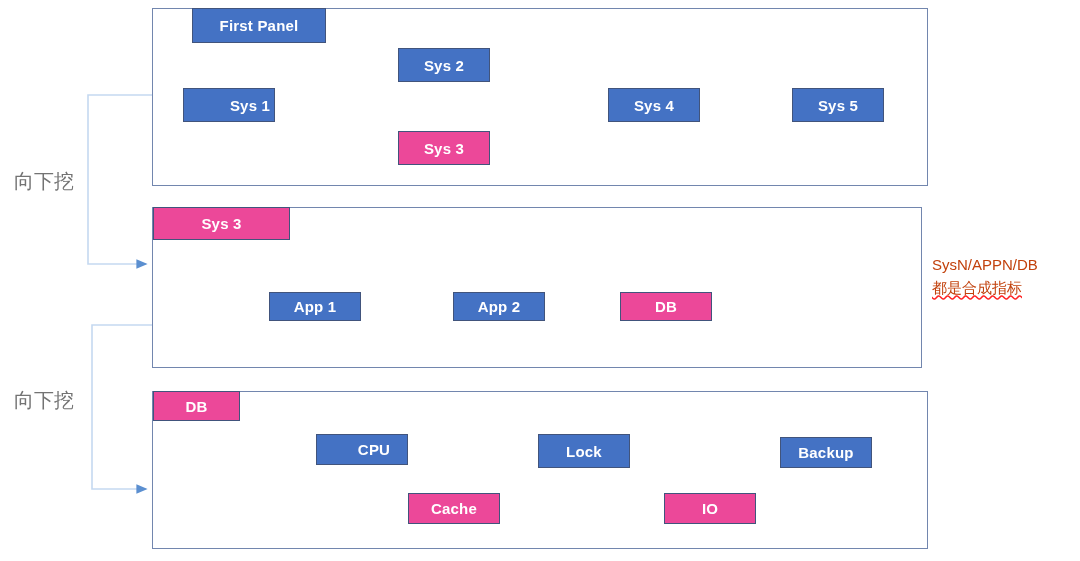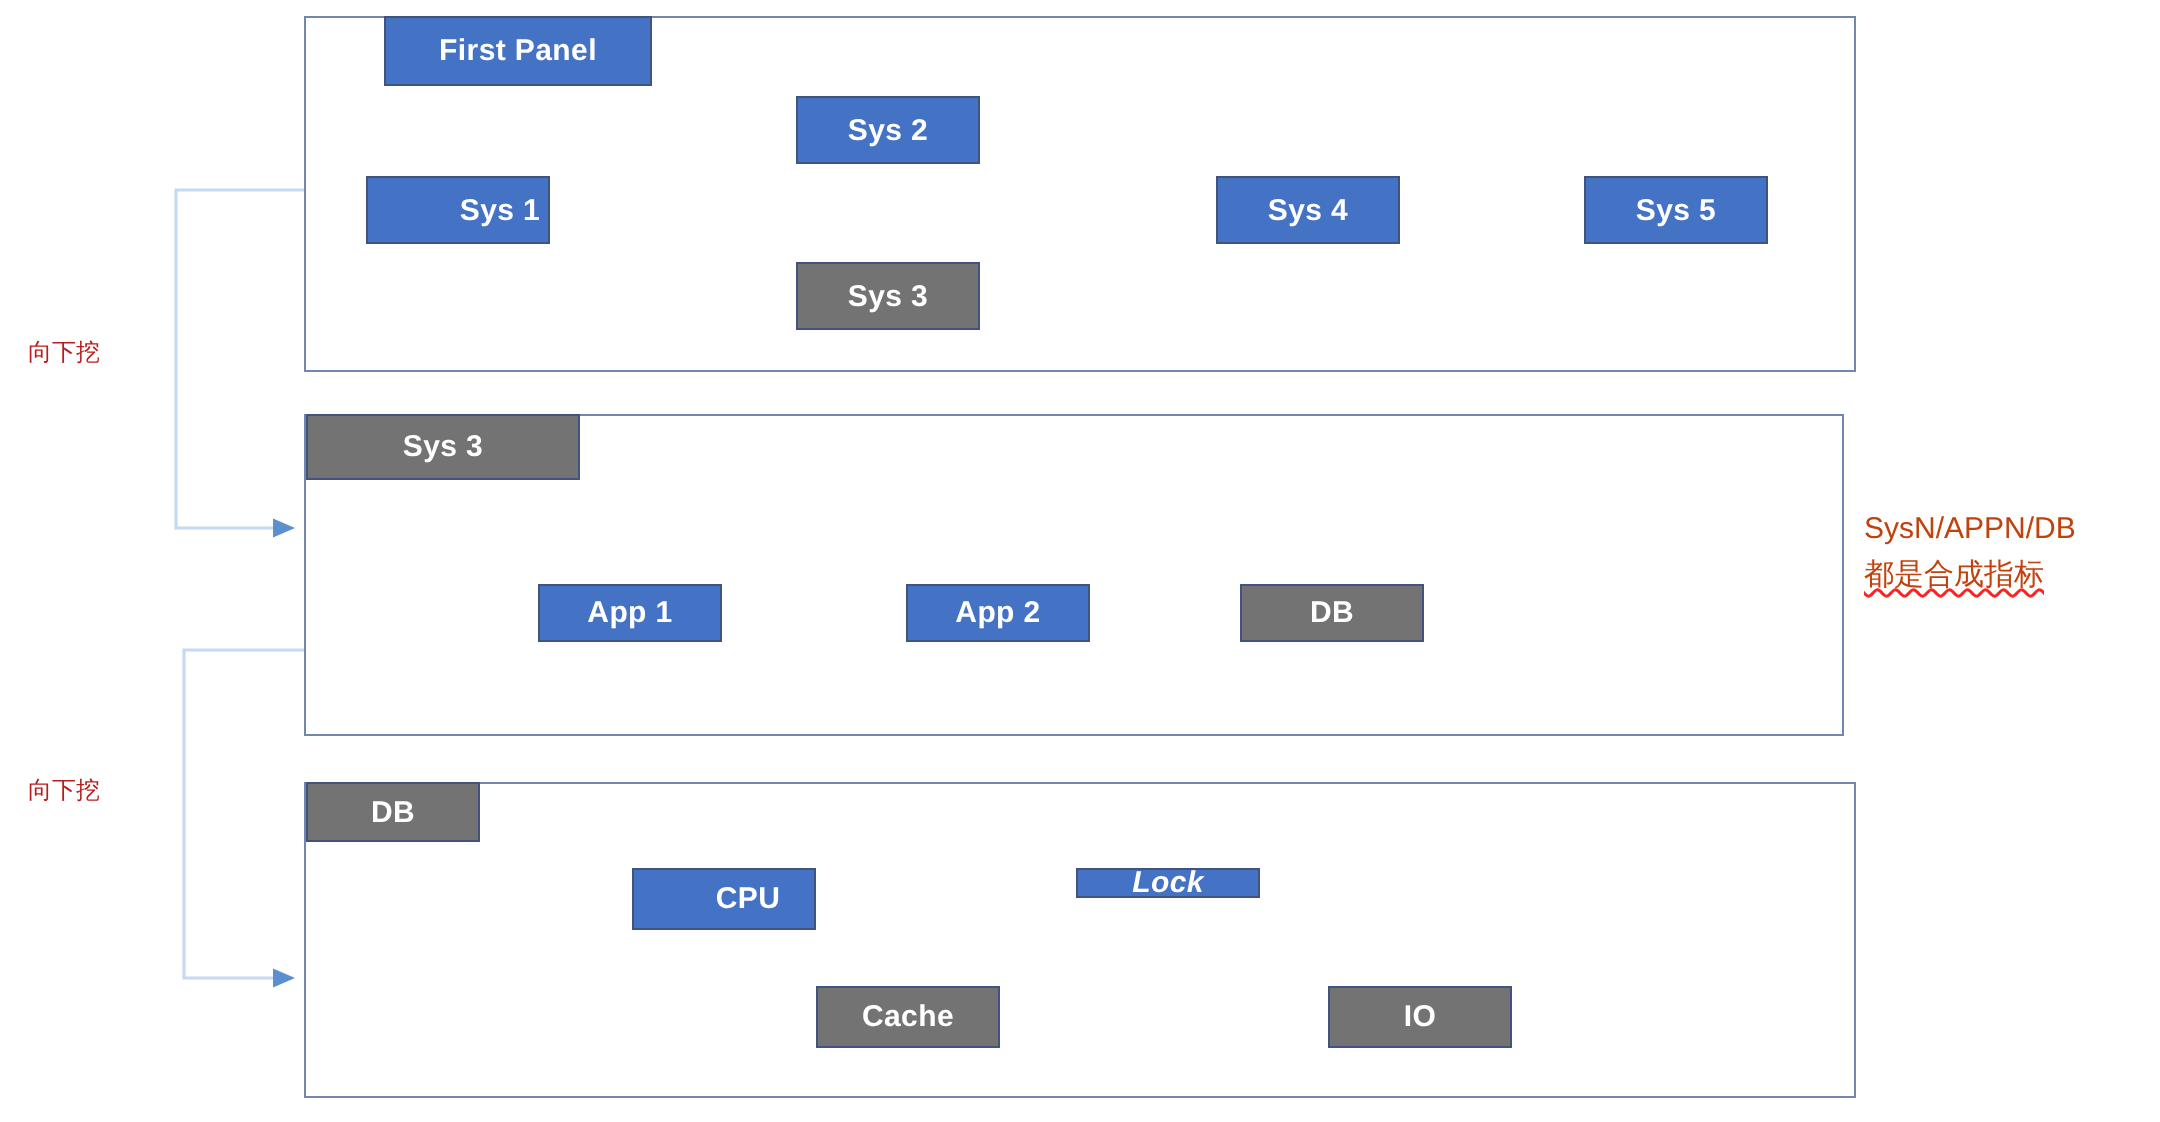--- a/index.html
+++ b/index.html
@@ -46,30 +46,30 @@
     font-weight: bold;
     letter-spacing: 0.2px;
     line-height: 1;
     border: 1.5px solid #41547c;
     white-space: nowrap;
   }
   .node.blue {
     background: #4472c4;
   }
   .node.red {
-    background: #737373;
+    background: #ec4899;
   }
   .node.header {
     z-index: 5;
   }
   
   .side-label {
     position: absolute;
-    font-size: 12px;
-    color: #b91c1c;
+    font-size: 20px;
+    color: #737373;
     line-height: 1.35;
     white-space: nowrap;
   }
   .note {
     position: absolute;
     font-size: 15px;
     color: #c2410c;
     line-height: 1.5;
     white-space: nowrap;
   }
@@ -149,20 +149,21 @@
   <div class="node blue" style="left:453px; top:292px; width:92px; height:29px;">App 2</div>
 
   <div class="node red" style="left:620px; top:292px; width:92px; height:29px;">DB</div>
 
   <div class="panel" style="left:152px; top:391px; width:776px; height:158px;"></div>
 
   <div class="node red header" style="left:153px; top:391px; width:87px; height:30px;">DB</div>
 
   <div class="node blue" style="left:316px; top:434px; width:92px; height:31px;padding-left:24px;">CPU</div>
 
-  <div class="node blue" style="left:538px; top:434px; width:92px; height:15px;font-style:italic;">Lock</div>
+  <div class="node blue" style="left:538px; top:434px; width:92px; height:34px;">Lock</div>
 
+  <div class="node blue" style="left:780px; top:437px; width:92px; height:31px;">Backup</div>
 
   <div class="node red" style="left:664px; top:493px; width:92px; height:31px;">IO</div>
 
   <div class="node red" style="left:408px; top:493px; width:92px; height:31px;">Cache</div>
 
 </div>
 
 </body></html>

